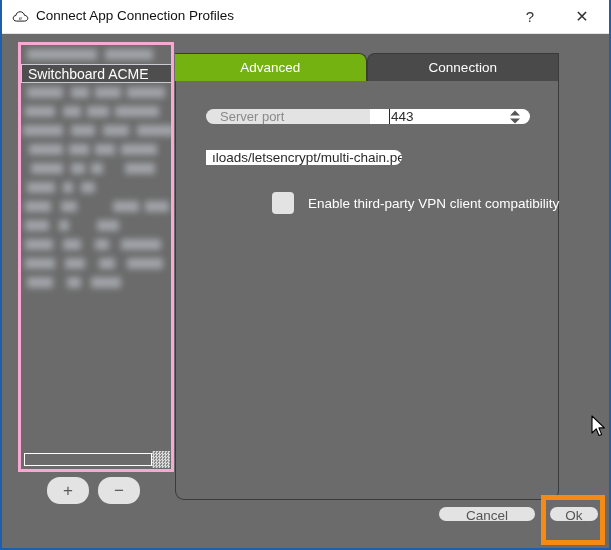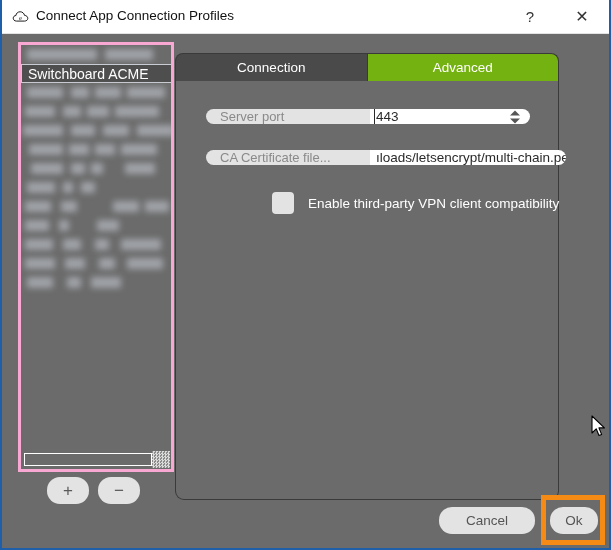--- a/index.html
+++ b/index.html
@@ -205,21 +205,21 @@
     box-sizing: border-box;
     white-space: nowrap;
   }
   .field-value {
     position: relative;
     background: #ffffff;
     color: #2a2a2a;
     font-size: 13.5px;
     display: flex;
     align-items: center;
-    padding-left: 4px;
+    padding-left: 19px;
     border-top-right-radius: 13px;
     border-bottom-right-radius: 13px;
     box-sizing: border-box;
     overflow: hidden;
     white-space: nowrap;
   }
   .caret {
     display: inline-block;
     width: 1px;
     height: 15px;
@@ -259,21 +259,21 @@
   .check-label {
     margin-left: 14px;
     color: #ffffff;
     font-size: 13.5px;
     white-space: nowrap;
   }
 
   
   .footer-btn {
     position: absolute;
-    height: 27px;
+    height: 14px;
     background: #e3e3e3;
     border: none;
     border-radius: 13px;
     color: #555555;
     font-size: 13.5px;
     cursor: default;
     font-family: "Liberation Sans", sans-serif;
   }
   #cancel-button { left: 437px; top: 507px; width: 96px; }
   #ok-button { left: 548px; top: 507px; width: 48px; }
@@ -385,40 +385,39 @@
     <div class="hscroll">
       <div class="hscroll-thumb"></div>
     </div>
     <div class="resize-grip"></div>
   </div>
 
   <button class="pill-btn" id="add-profile-button">+</button>
   <button class="pill-btn" id="remove-profile-button">−</button>
 
   <div class="tabs">
+    <div class="tab tab-active">Advanced</div>
     <div class="tab tab-inactive">Connection</div>
-    <div class="tab tab-active">Advanced</div>
   </div>
 
   <div class="panel">
 
     <div class="field-row" style="left:30px; top:28px; width:324px;">
       <div class="field-label" style="width:164px;">Server port</div>
       <div class="field-value" style="width:160px;">
         <span class="caret"></span>
         <span>443</span>
         <span class="spinner">
           <span class="spin-up"></span>
           <span class="spin-down"></span>
         </span>
       </div>
     </div>
 
     <div class="field-row" style="left:30px; top:69px; width:360px;">
-      <div class="field-label" style="width:164px;">CA Certificate file...</div>
       <div class="field-value" style="width:196px; padding-left:6px;">
         <span>ıloads/letsencrypt/multi-chain.pem</span>
       </div>
     </div>
 
   </div>
 
   <div class="check-row">
     <span class="checkbox"></span>
     <span class="check-label">Enable third-party VPN client compatibility</span>

